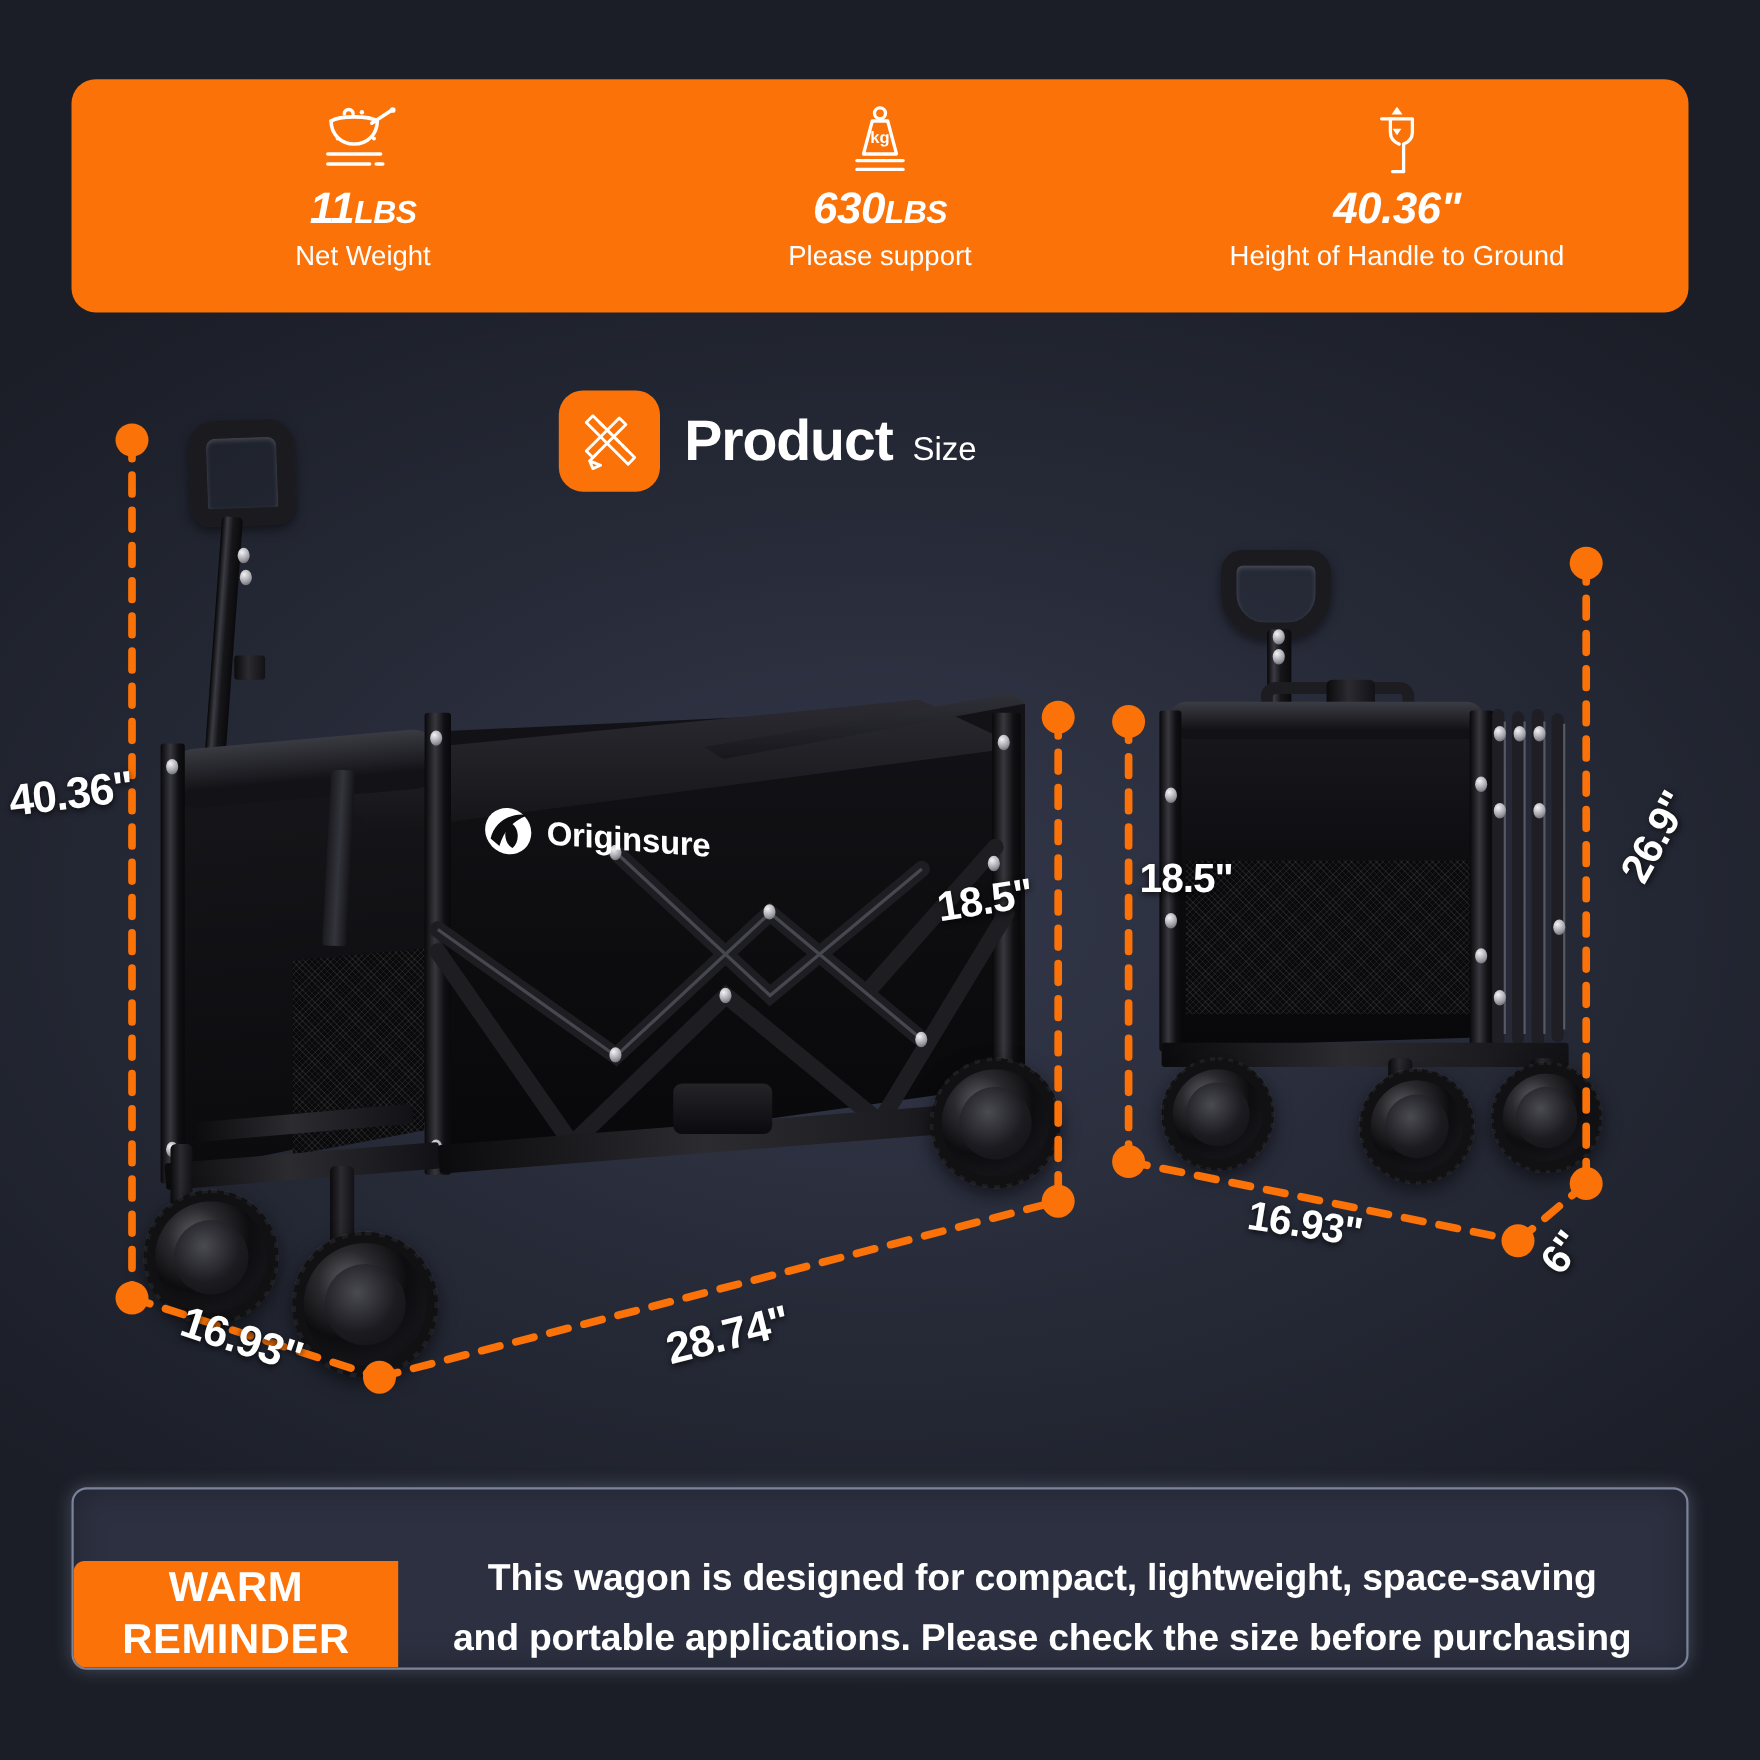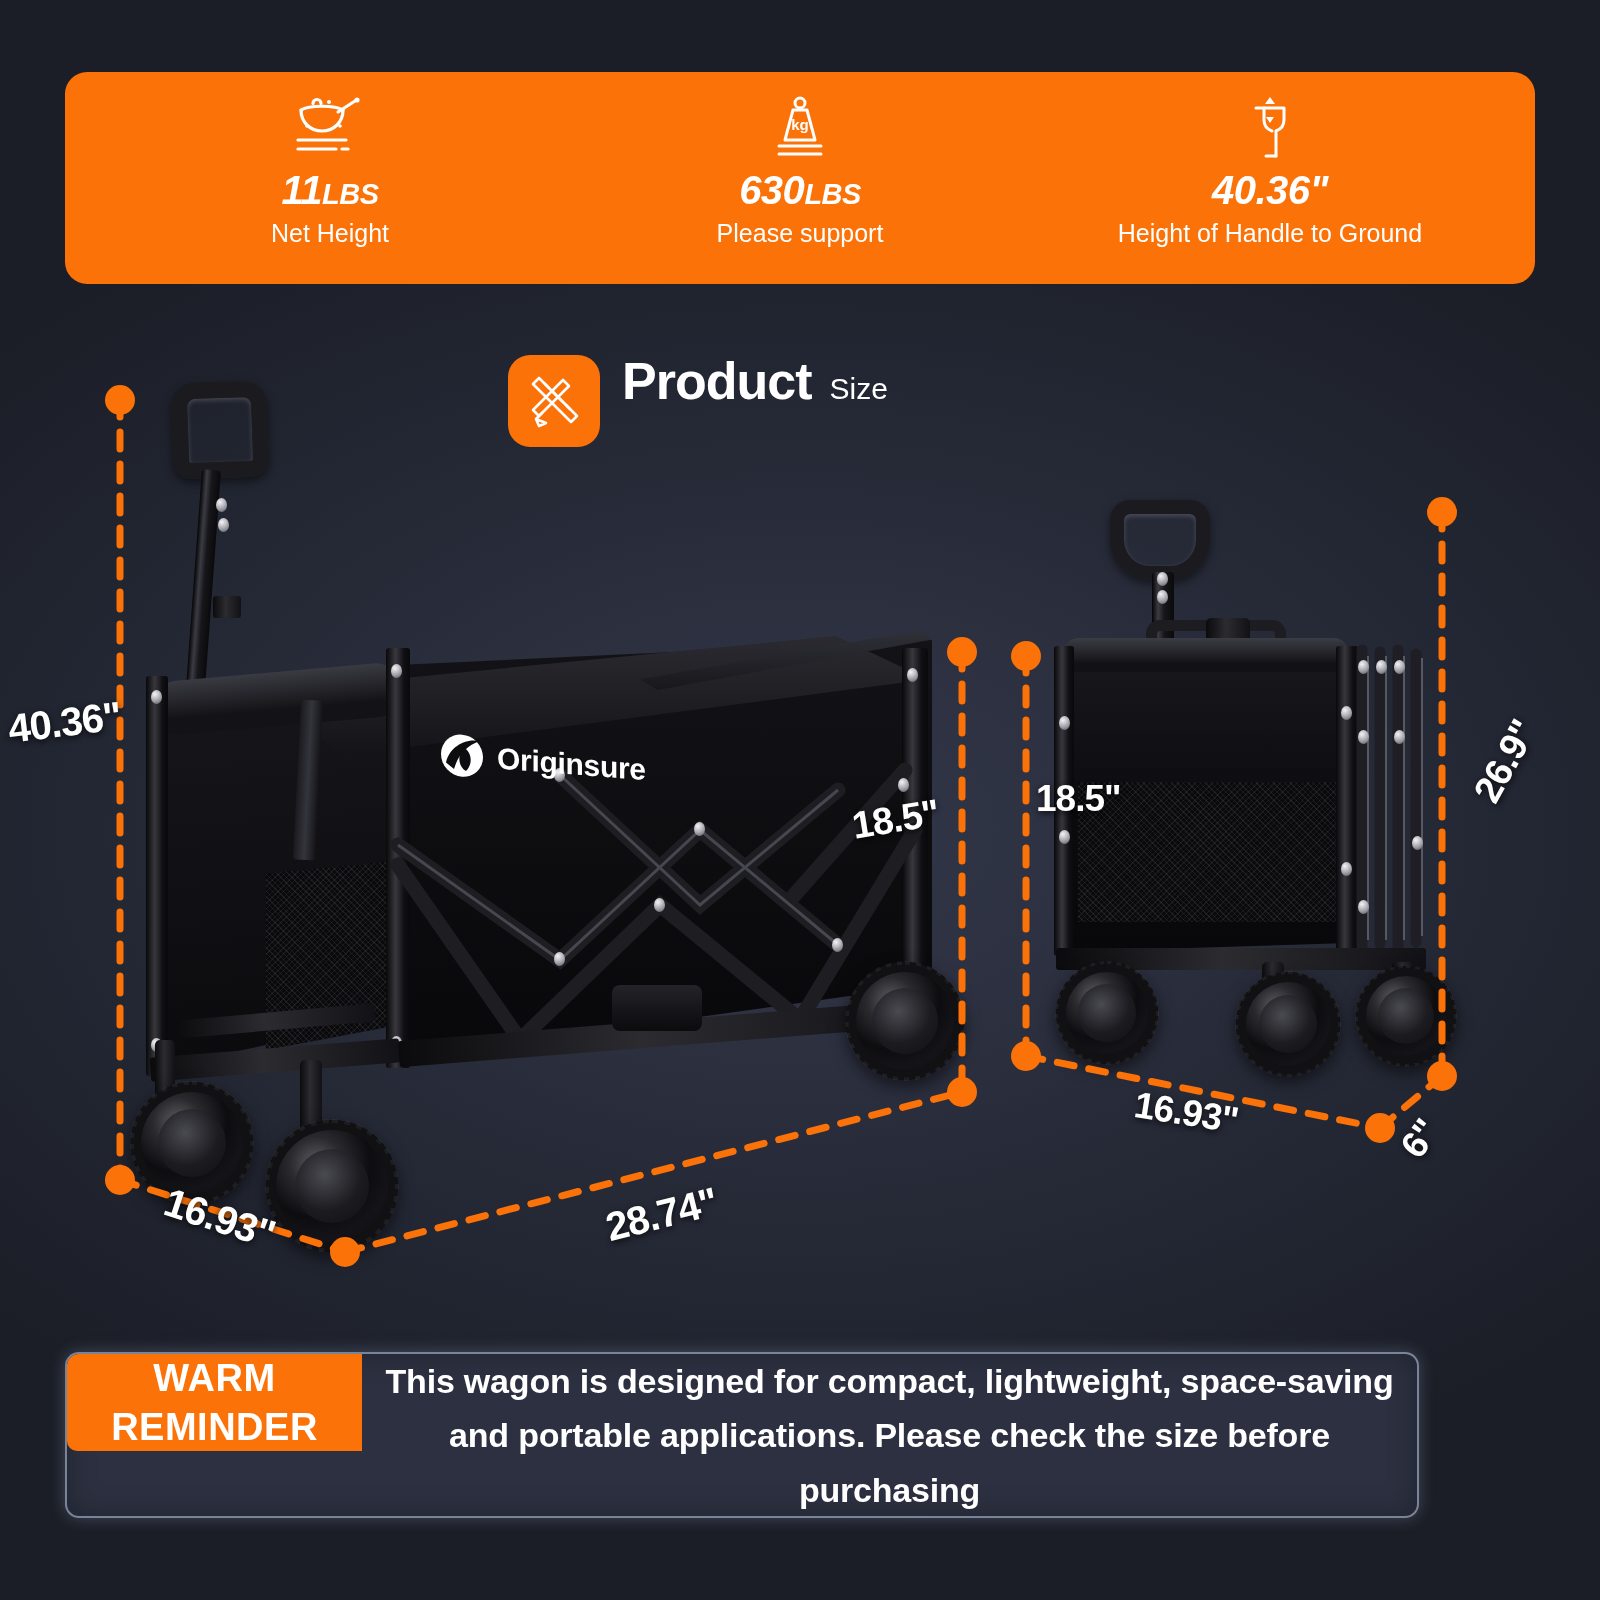--- a/index.html
+++ b/index.html
@@ -28,21 +28,21 @@
   .spec-value{
     font-size:40px; font-weight:bold; letter-spacing:-0.5px;
     margin-top:10px; line-height:1; white-space:nowrap;font-style:italic;
   }
   .spec-value .unit{ font-size:29px; font-weight:bold; }
   .spec-label{ font-size:25px; margin-top:11px; line-height:1; white-space:nowrap; font-weight:400;}
 
   
   .size-header{
     position:absolute; left:508px; top:355px;
-    display:flex; gap:22px;
+    display:flex; align-items:center; gap:22px;
   }
   .size-badge{
     width:92px; height:92px; border-radius:22px; background:#FA7208;
     display:flex; align-items:center; justify-content:center; flex:0 0 auto;
   }
   .size-text-block{ color:#fff; }
   .size-title-row{ display:flex; align-items:baseline; gap:18px; }
   .size-title-bold{ font-size:52px; font-weight:bold; letter-spacing:-1px; line-height:1; }
   .size-title-light{ font-size:30px; font-weight:400; line-height:1; }
   .size-sub{ font-size:28px; font-weight:400; margin-top:10px; line-height:1; color:#f2f3f6;}
@@ -100,25 +100,25 @@
   
   .dim-svg{ position:absolute; inset:0; pointer-events:none; }
   .dim-label{
     position:absolute; color:#fff; font-weight:bold;
     font-size:40px; letter-spacing:-1px; white-space:nowrap;
     text-shadow:0 2px 6px rgba(0,0,0,.75);
   }
 
   
   .reminder{
-    position:absolute; left:65px; top:1352px; width:1354px; height:166px;
+    position:absolute; left:65px; top:1352px; width:1470px; height:166px;
     background:#2c3040; border-radius:14px;
     border:2px solid rgba(190,200,225,.55);
     box-shadow:0 0 16px rgba(170,185,220,.28), inset 0 0 30px rgba(0,0,0,.25);
-    display:flex; align-items:flex-start; overflow:hidden;
+    display:flex; align-items:flex-end; overflow:hidden;
   }
   .reminder-tag{
     width:295px; flex:0 0 auto; background:#FA7208; color:#fff;
     display:flex; flex-direction:column; align-items:center; justify-content:center;
     font-weight:bold; font-size:38px; line-height:1.28; letter-spacing:.5px;
     border-radius:10px 0 0 10px;
   }
   .reminder-text{
     flex:1; display:flex; flex-direction:column; justify-content:center;
     align-items:center; color:#fff; font-weight:bold; font-size:34px;
@@ -142,21 +142,21 @@
           <path d="M28 7.5 a4 4 0 1 1 8 0"></path>
           <circle cx="44" cy="6" r="2" fill="#fff" stroke="none"></circle>
           <circle cx="22" cy="30" r="1.8" fill="#fff" stroke="none"></circle>
           <circle cx="55" cy="30" r="1.8" fill="#fff" stroke="none"></circle>
           <path d="M13 44h48"></path>
             <path d="M13 53h38"></path>
             <path d="M57 53h6"></path>
         </svg>
       </div>
       <div class="spec-value"><span>11</span><span class="unit">LBS</span></div>
-      <div class="spec-label">Net Height</div>
+      <div class="spec-label">Net Weight</div>
     </div>
 
 
     <div class="spec-item">
       <div class="spec-icon">
         <svg width="70" height="66" viewBox="0 0 70 66" fill="none" stroke="#fff" stroke-width="3" stroke-linejoin="round" stroke-linecap="round">
           <path d="M35 4 a5 5 0 0 1 0 10 a5 5 0 0 1 0 -10"></path>
           <path d="M28 16 L42 16 L50 46 L20 46 Z"></path>
           <text x="35" y="36" font-size="15" font-family="Liberation Sans, sans-serif" fill="#fff" stroke="none" text-anchor="middle" font-weight="bold">kg</text>
           <path d="M14 52h42"></path>

